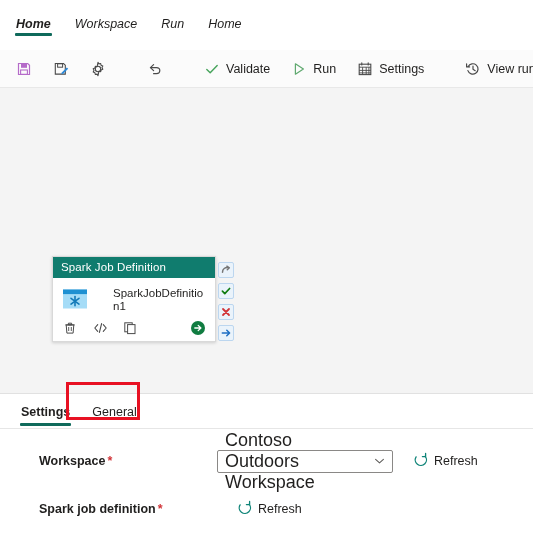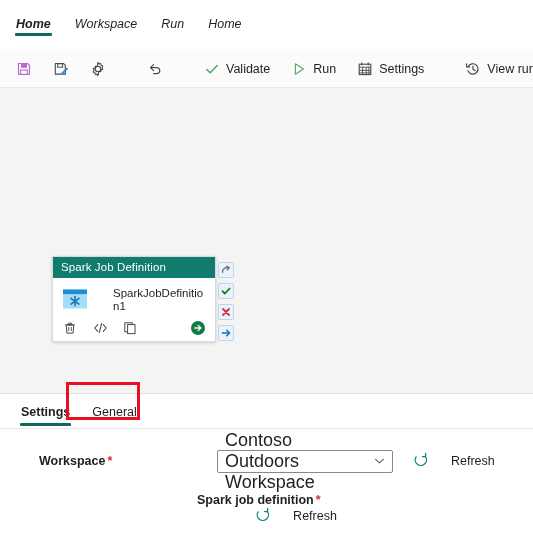--- a/index.html
+++ b/index.html
@@ -86,21 +86,21 @@
   .form-row{display:flex;align-items:center;height:32px;padding-left:39px;}
   .form-label{width:178px;font-size:12.5px;color:#201f1e;font-weight:bold;flex:none;}
   .req{color:#d13438;font-weight:bold;margin-left:2px;}
   .select{
     position:relative;width:176px;height:23px;
     border:1px solid #8a8886;background:#ffffff;border-radius:2px;
     display:flex;align-items:center;padding:0 22px 0 7px;
     font-size:18px;color:#201f1e;cursor:pointer;box-sizing:border-box;
   }
   .chev{position:absolute;right:7px;top:50%;transform:translateY(-50%);}
-  .refresh{display:flex;align-items:center;gap:23px;margin-left:20px;font-size:12.5px;color:#201f1e;cursor:pointer;}
+  .refresh{display:flex;align-items:center;gap:6px;margin-left:20px;font-size:12.5px;color:#201f1e;cursor:pointer;}
 
   
   .annot{
     position:absolute;border:3px solid #e81123;pointer-events:none;
   }
 </style>
 </head>
 <body>
 
 <div class="app">
@@ -317,21 +317,21 @@
           <span>
             <svg width="15" height="15" viewBox="0 0 15 15">
               <path d="M12.2 4.3A5.6 5.6 0 1 1 3.1 4.9" fill="none" stroke="#0f8478" stroke-width="1.3" stroke-linecap="round"></path>
               <path d="M12.6 1.4v3.2H9.4" fill="none" stroke="#0f8478" stroke-width="1.3" stroke-linecap="round" stroke-linejoin="round"></path>
             </svg>
           </span>
           <span>Refresh</span>
         </div>
       </div>
 
-      <div class="form-row" style="margin-top:16px;flex-direction:column;">
+      <div class="form-row" style="margin-top:16px;">
         <div class="form-label">
           <span>Spark job definition</span><span class="req">*</span>
         </div>
         <div class="refresh">
           <span>
             <svg width="15" height="15" viewBox="0 0 15 15">
               <path d="M12.2 4.3A5.6 5.6 0 1 1 3.1 4.9" fill="none" stroke="#0f8478" stroke-width="1.3" stroke-linecap="round"></path>
               <path d="M12.6 1.4v3.2H9.4" fill="none" stroke="#0f8478" stroke-width="1.3" stroke-linecap="round" stroke-linejoin="round"></path>
             </svg>
           </span>

